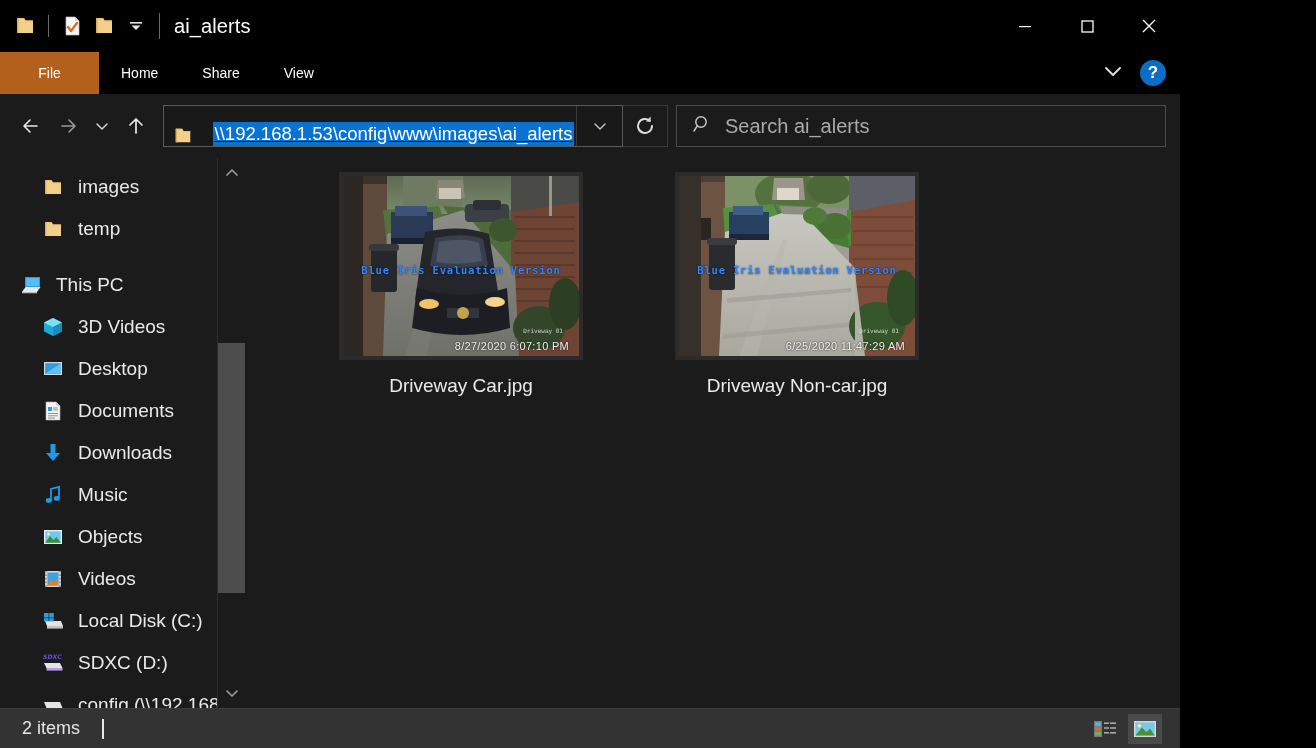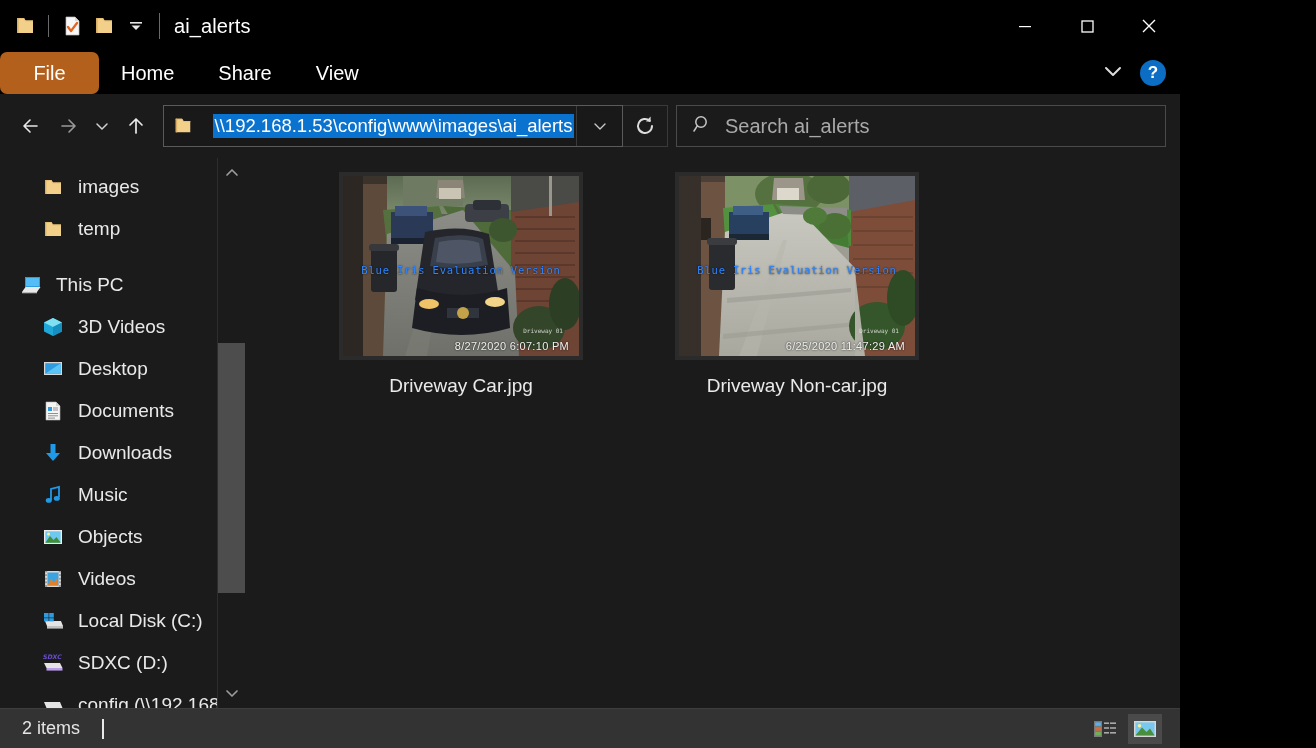--- a/index.html
+++ b/index.html
@@ -31,21 +31,21 @@
     width: 62px; height: 52px; display: flex; align-items: center; justify-content: center;
   }
 
   
   .ribbon {
     height: 42px; flex: 0 0 42px; background: #000; display: flex; align-items: stretch;
     position: relative;
   }
   .rtab {
     display: flex; align-items: center; justify-content: center;
-    color: #ffffff; font-size: 20px; padding: 0 22px; height: 42px; white-space: nowrap; border-radius: 7px;
+    color: #ffffff; font-size: 14px; padding: 0 22px; height: 42px; white-space: nowrap;
   }
   .rtab.file { background: #b3601c; min-width: 99px; }
   .ribbon-right { margin-left: auto; display: flex; align-items: center; gap: 14px; padding-right: 14px; }
   .help-btn {
     width: 26px; height: 26px; border-radius: 50%; background: #0b6ec4;
     color: #fff; font-size: 17px; display: flex; align-items: center; justify-content: center;
     font-weight: bold;
   }
 
   
@@ -56,21 +56,21 @@
   .nav-btn {
     width: 40px; height: 40px; display: flex; align-items: center; justify-content: center;
     color: #e8e8e8;
   }
   .nav-btn.small { width: 34px; }
   .addr-wrap {
     flex: 1 1 auto; height: 42px; display: flex; align-items: stretch;
     border: 1px solid #5a5a5a; background: #191919; margin-left: 8px; max-width: 590px;
   }
   .addr-main {
-    flex: 1 1 auto; display: flex; align-items: center; gap: 20px; padding: 0 2px 0 9px; min-width: 0;
+    flex: 1 1 auto; display: flex; align-items: flex-end; gap: 20px; padding: 0 2px 0 9px; min-width: 0; text-decoration: underline;
   }
   .addr-text {
     background: #0a72cf; color: #ffffff; font-size: 18.5px; padding: 1px 2px;
     white-space: nowrap; overflow: hidden;
   }
   .addr-drop {
     width: 46px; display: flex; align-items: center; justify-content: center;
     border-left: 1px solid #3a3a3a; color: #c8c8c8;
   }
   .refresh-btn {
@@ -115,21 +115,21 @@
   .tiles { display: flex; flex-wrap: wrap; gap: 0; }
   .tile { width: 336px; display: flex; flex-direction: column; align-items: center; }
   .thumb-frame {
     width: 244px; height: 188px; background: #2b2b2b; padding: 4px;
     display: flex; align-items: center; justify-content: center;
   }
   .thumb { width: 236px; height: 180px; position: relative; overflow: hidden; }
   .wm {
     position: absolute; left: 50%; top: 52%; transform: translate(-50%,-50%);
     color: #2f86ff; font-family: "DejaVu Sans Mono", monospace; font-size: 10.5px;
-    letter-spacing: .8px; white-space: nowrap; font-weight: normal;
+    letter-spacing: .8px; white-space: nowrap; font-weight: bold;
     text-shadow: 0 0 2px rgba(0,0,0,.8);
   }
   .cam-label {
     position: absolute; right: 16px; bottom: 22px; color: #e6e6e6;
     font-family: "DejaVu Sans Mono", monospace; font-size: 6px; opacity: .85;
     white-space: nowrap;
   }
   .cam-ts {
     position: absolute; right: 10px; bottom: 4px; color: #f0f0f0;
     font-family: Liberation Sans, sans-serif; font-size: 11px; letter-spacing: .3px;

